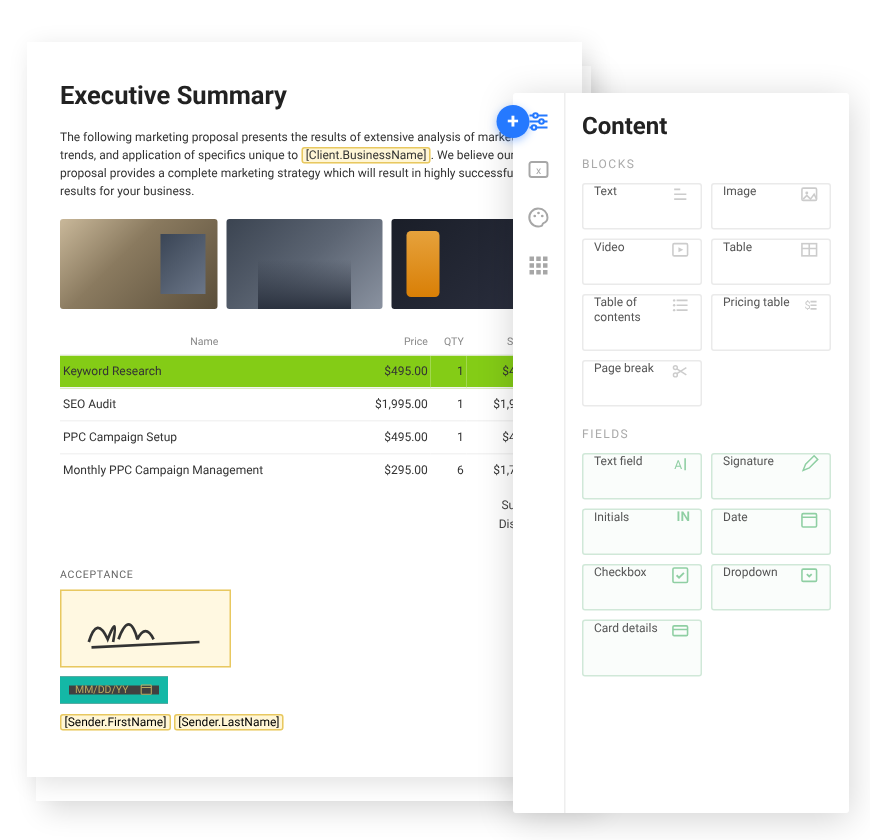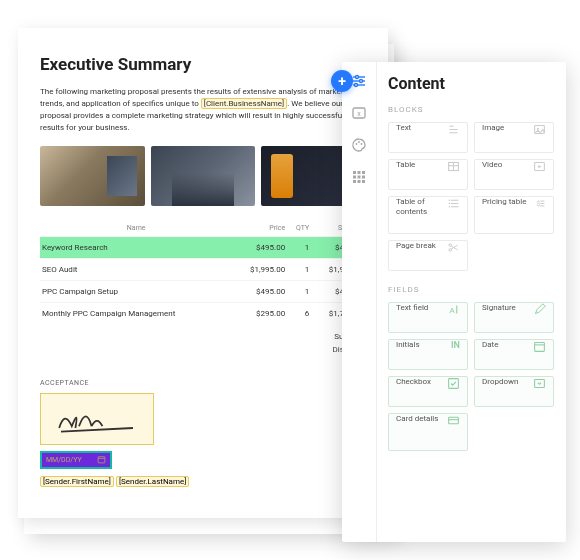--- a/index.html
+++ b/index.html
@@ -13,29 +13,29 @@
 .thumb1{background:linear-gradient(135deg,#c9b89a 0%,#8a7a5f 40%,#5a4e3a 100%)}
 .thumb1::after{content:"";position:absolute;right:8px;top:10px;width:30px;height:40px;background:linear-gradient(135deg,#3a4555,#6b7688)}
 .thumb2{background:linear-gradient(135deg,#3b4451 0%,#5b6472 50%,#8a92a0 100%)}
 .thumb2::after{content:"";position:absolute;left:20%;bottom:0;width:60%;height:55%;background:linear-gradient(180deg,transparent,#2b323f)}
 .thumb3{background:linear-gradient(135deg,#1a1e28 0%,#2c3040 100%)}
 .thumb3::before{content:"";position:absolute;left:10px;top:8px;width:22px;height:44px;border-radius:3px;background:linear-gradient(180deg,#e6a23c,#d97f06)}
 table.price{width:100%;border-collapse:collapse;font-size:8px;color:#333}
 .price th{text-align:center;font-weight:400;color:#888;padding:4px 2px;font-size:7px}
 .price th.rt,.price td.rt{text-align:right}
 .price td{padding:6px 2px;border-top:1px solid #f3f3f3}
-.price tr:nth-child(2) td{background:#86efac}
+.price tr:nth-child(2) td{background:#84cc16}
 .totals{font-size:8px;color:#444;margin-top:6px}
 .totals div{display:flex;justify-content:flex-end;gap:18px;padding:2px 2px}
 .totals .bold{font-weight:700}
 .acceptance{margin-top:10px}
 .acc-label{font-size:7px;letter-spacing:.5px;color:#666;margin-bottom:4px}
 .sig-box{width:112px;height:50px;border:1px solid #e8c860;background:#fff8e1;display:flex;align-items:center;justify-content:center;margin-top:6px}
 .sig-box svg{stroke:#333;stroke-width:2;fill:none}
-.date-field{margin-top:6px;width:72px;height:18px;border:2px solid #14b8a6;background:#6d28d9;display:flex;align-items:center;justify-content:space-between;padding:0 4px;box-sizing:border-box;font-size:7px;color:#bba85f}
+.date-field{margin-top:6px;width:72px;height:18px;border:6px solid #14b8a6;background:#404040;display:flex;align-items:center;justify-content:space-between;padding:0 4px;box-sizing:border-box;font-size:7px;color:#bba85f}
 .sender-row{margin-top:8px;font-size:8px}
 .panel{position:absolute;right:14px;top:62px;width:224px;height:480px;background:#fff;box-shadow:0 4px 24px rgba(0,0,0,.18);z-index:5;border-radius:2px;display:flex}
 .panel-rail{width:34px;border-right:1px solid #eee;display:flex;flex-direction:column;align-items:center;padding-top:10px;gap:14px;position:relative}
 .rail-icon{width:18px;height:18px;display:flex;align-items:center;justify-content:center;color:#a7a7a7}
 .rail-icon.active{color:#2579ff}
 .rail-icon svg{width:16px;height:16px}
 .panel-body{flex:1;padding:12px 11px;overflow:hidden}
 .panel-title{font-weight:700;font-size:16px;color:#222;margin-bottom:12px}
 .sec-label{font-size:8px;letter-spacing:1px;color:#aaa;margin:4px 0 8px}
 .blocks{display:flex;flex-wrap:wrap;gap:6px}
@@ -191,35 +191,35 @@
           <span>Image</span>
           <span class="block-icon">
             <svg viewBox="0 0 16 16">
               <rect x="2" y="3" width="12" height="10" rx="1" fill="none" stroke="currentColor" stroke-width="1.3"></rect>
               <circle cx="6" cy="7" r="1.2" fill="currentColor"></circle>
               <path d="M3 12l3-3 3 3 3-4 2 4" fill="none" stroke="currentColor" stroke-width="1.3"></path>
             </svg>
           </span>
         </div>
       <div class="block">
+          <span>Video</span>
+          <span class="block-icon">
+            <svg viewBox="0 0 16 16">
+              <rect x="2" y="3" width="12" height="10" rx="1" fill="none" stroke="currentColor" stroke-width="1.3"></rect>
+              <path d="M6.5 6l4 2-4 2z" fill="currentColor"></path>
+            </svg>
+          </span>
+        </div>
+      <div class="block">
           <span>Table</span>
           <span class="block-icon">
             <svg viewBox="0 0 16 16">
               <rect x="2" y="3" width="12" height="10" fill="none" stroke="currentColor" stroke-width="1.3"></rect>
               <line x1="2" y1="7" x2="14" y2="7" stroke="currentColor" stroke-width="1.3"></line>
               <line x1="8" y1="3" x2="8" y2="13" stroke="currentColor" stroke-width="1.3"></line>
-            </svg>
-          </span>
-        </div>
-      <div class="block">
-          <span>Video</span>
-          <span class="block-icon">
-            <svg viewBox="0 0 16 16">
-              <rect x="2" y="3" width="12" height="10" rx="1" fill="none" stroke="currentColor" stroke-width="1.3"></rect>
-              <path d="M6.5 6l4 2-4 2z" fill="currentColor"></path>
             </svg>
           </span>
         </div>
       <div class="block tall">
           <span style="line-height:1.2">Table of contents</span>
           <span class="block-icon">
             <svg viewBox="0 0 16 16">
               <g stroke="currentColor" stroke-width="1.3">
                 <line x1="5" y1="4" x2="14" y2="4"></line>
                 <line x1="5" y1="8" x2="14" y2="8"></line>

